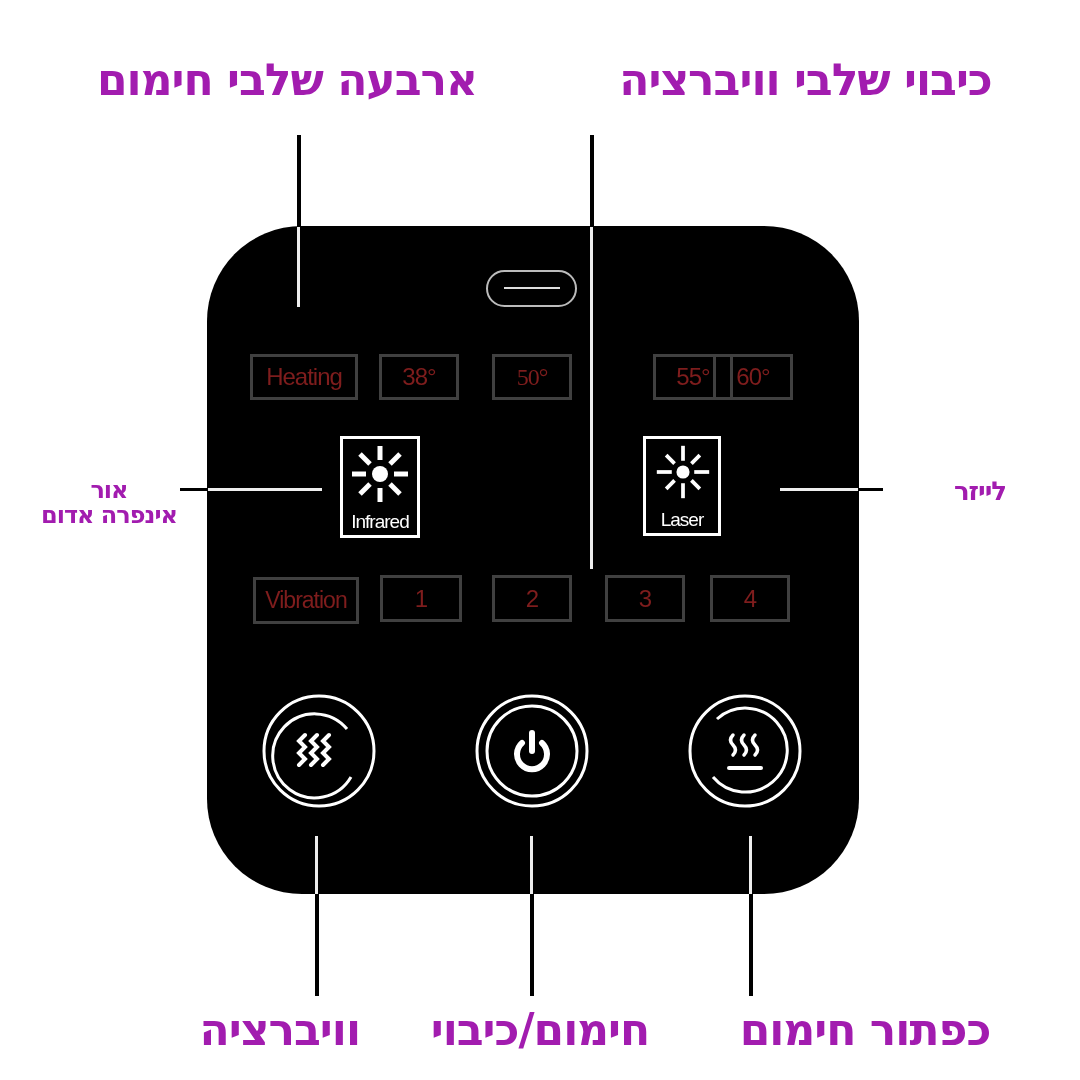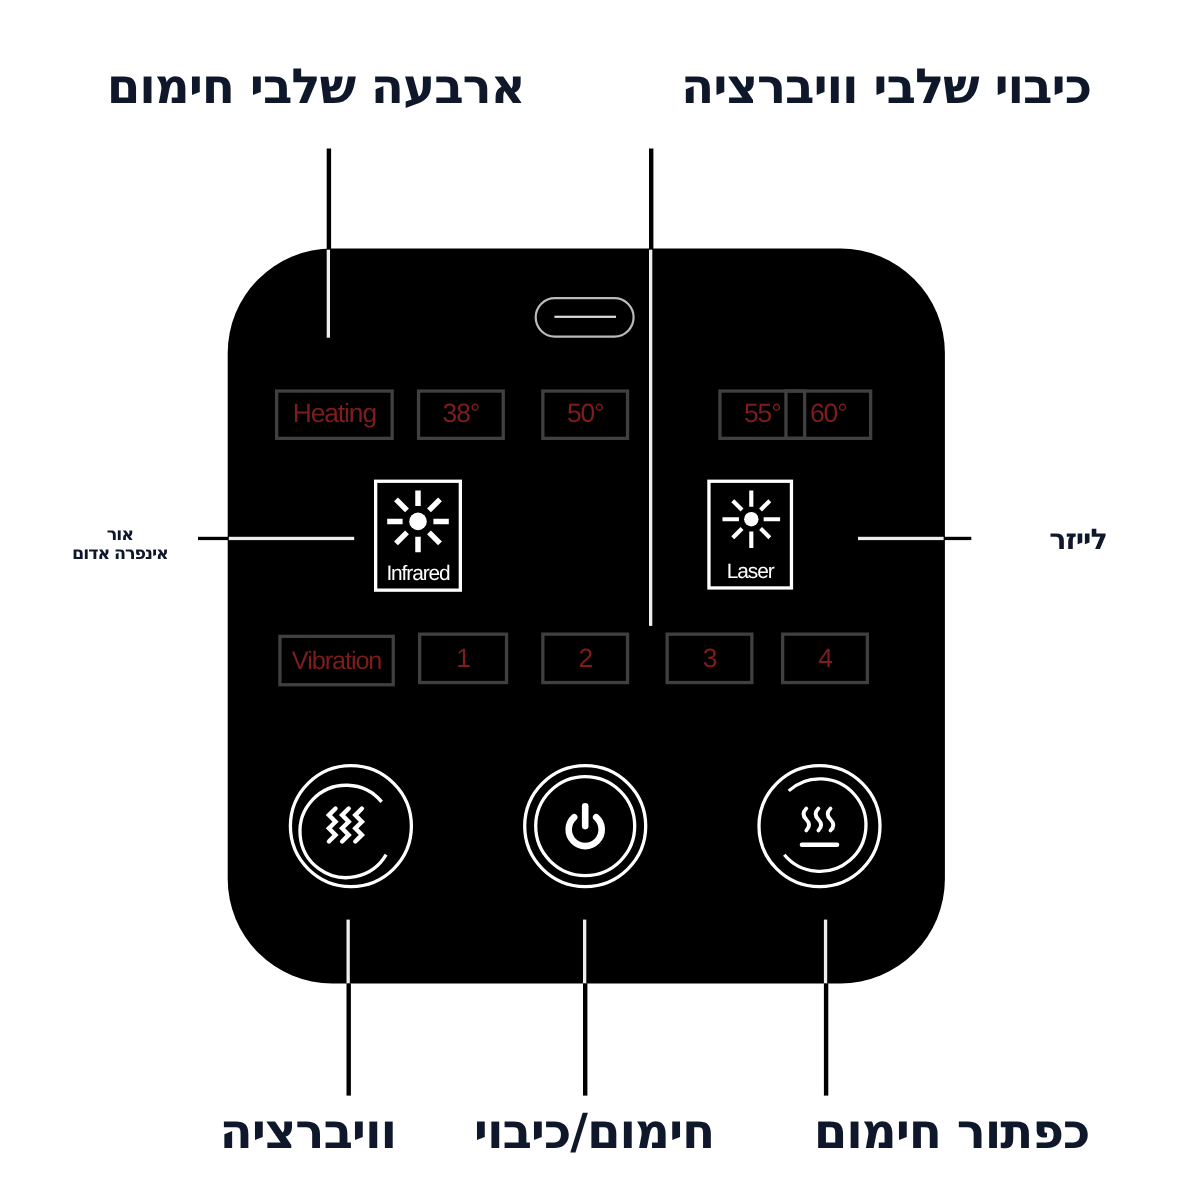--- a/index.html
+++ b/index.html
@@ -1,20 +1,20 @@
 <!DOCTYPE html>
 <html><head>
 <meta charset="utf-8">
 <style>
   html, body { margin:0; padding:0; background:#ffffff; }
   body { width:1080px; height:1080px; position:relative; overflow:hidden; font-family:"DejaVu Sans", sans-serif; }
   .abs { position:absolute; }
-  .heb { direction:rtl; font-weight:bold; color:#0f172a; white-space:nowrap; font-family:"DejaVu Sans", sans-serif; letter-spacing:-1px; }
+  .heb { direction:rtl; font-weight:bold; color:#a21caf; white-space:nowrap; font-family:"DejaVu Sans", sans-serif; letter-spacing:-1px; }
   .heb-big { font-size:44px; line-height:1; }
-  .heb-small { font-size:16px; line-height:1.05; }
+  .heb-small { font-size:24px; line-height:1.05; }
   .panel { left:207px; top:226px; width:652px; height:668px; background:#000; border-radius:95px; }
   .vline-b { background:#000; width:4px; }
   .vline-w { background:#eee; width:3px; }
   .hline-b { background:#000; height:3px; }
   .hline-w { background:#eee; height:3px; }
   .box { border:3px solid #404040; color:#7f1d1d; box-sizing:border-box; display:flex; align-items:center; justify-content:center; font-family:"Liberation Sans", sans-serif; font-size:24px; letter-spacing:-1px; }
   .pill { left:486px; top:270px; width:91px; height:37px; border:2px solid #bbb; border-radius:19px; box-sizing:border-box; }
   .pill-line { left:504px; top:287px; width:56px; height:2px; background:#ddd; }
   .iconbox { border:3px solid #fff; box-sizing:border-box; color:#fff; }
   .iconbox .lbl { position:absolute; bottom:2px; left:0; right:0; text-align:center; font-family:"Liberation Sans", sans-serif; font-size:19px; letter-spacing:-1px; }
@@ -31,21 +31,21 @@
 <div class="abs vline-b" style="left:297px; top:135px; height:92px;"></div>
 <div class="abs vline-w" style="left:297px; top:227px; height:80px;"></div>
 <div class="abs vline-b" style="left:590px; top:135px; height:92px;"></div>
 <div class="abs vline-w" style="left:590px; top:227px; height:342px;"></div>
 
 <div class="abs pill"></div>
 <div class="abs pill-line"></div>
 
 <div class="abs box" style="left:250px; top:354px; width:108px; height:46px;">Heating</div>
 <div class="abs box" style="left:379px; top:354px; width:80px; height:46px;">38°</div>
-<div class="abs box" style="left:492px; top:354px; width:80px; height:46px;">50°</div>
+<div class="abs box" style="left:492px; top:354px; width:80px; height:46px;font-family:Liberation Serif, serif;">50°</div>
 <div class="abs box" style="left:605px; top:354px; width:80px; height:46px;margin-left:48px;">55°</div>
 <div class="abs box" style="left:713px; top:354px; width:80px; height:46px;">60°</div>
 
 <div class="abs iconbox" style="left:340px; top:436px; width:80px; height:102px;">
   <svg class="abs" style="left:6px; top:4px;" width="62" height="62" viewBox="0 0 62 62">
     <circle cx="31" cy="31" r="8" fill="#fff"></circle>
     <g stroke="#fff" stroke-width="5" stroke-linecap="butt">
       <line x1="31" y1="3" x2="31" y2="17"></line>
         <line x1="31" y1="45" x2="31" y2="59"></line>
       <line x1="3" y1="31" x2="17" y2="31"></line>

